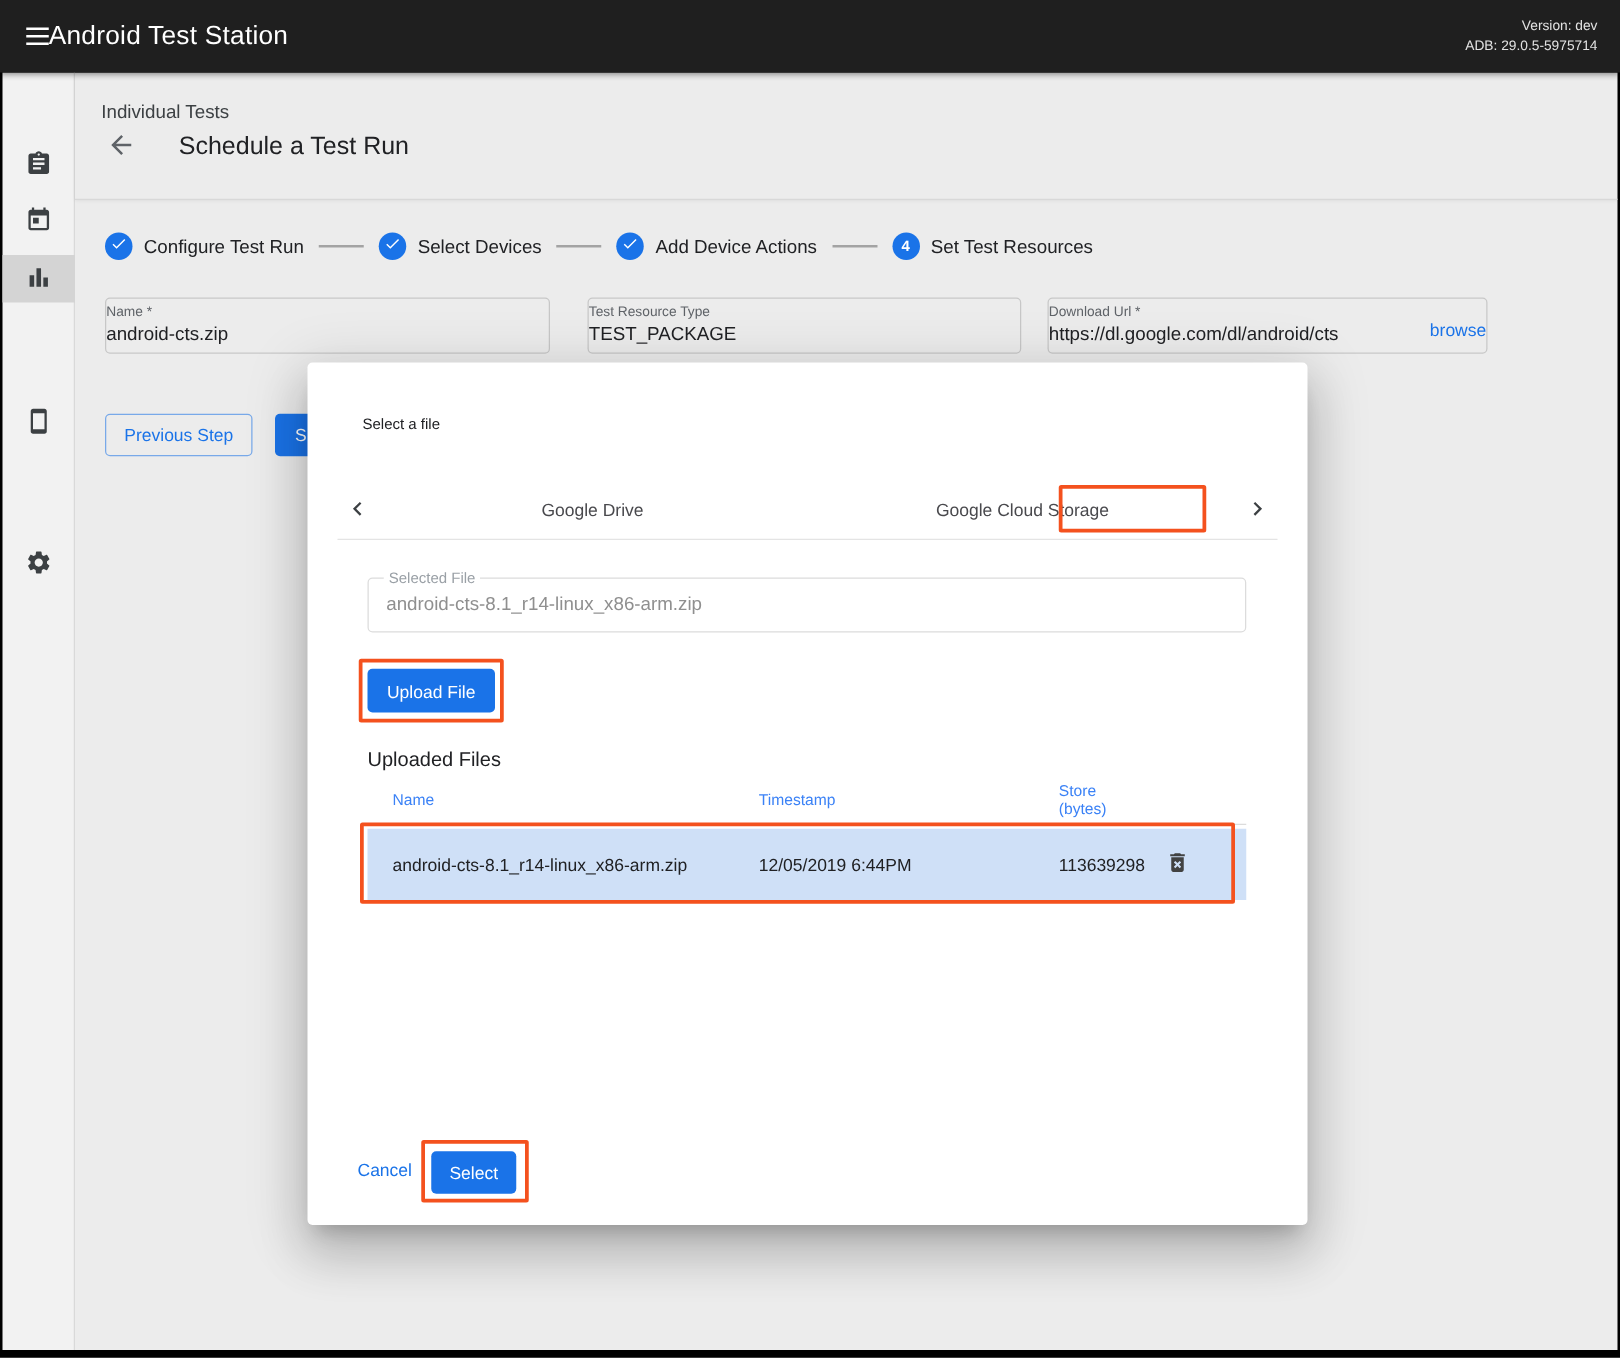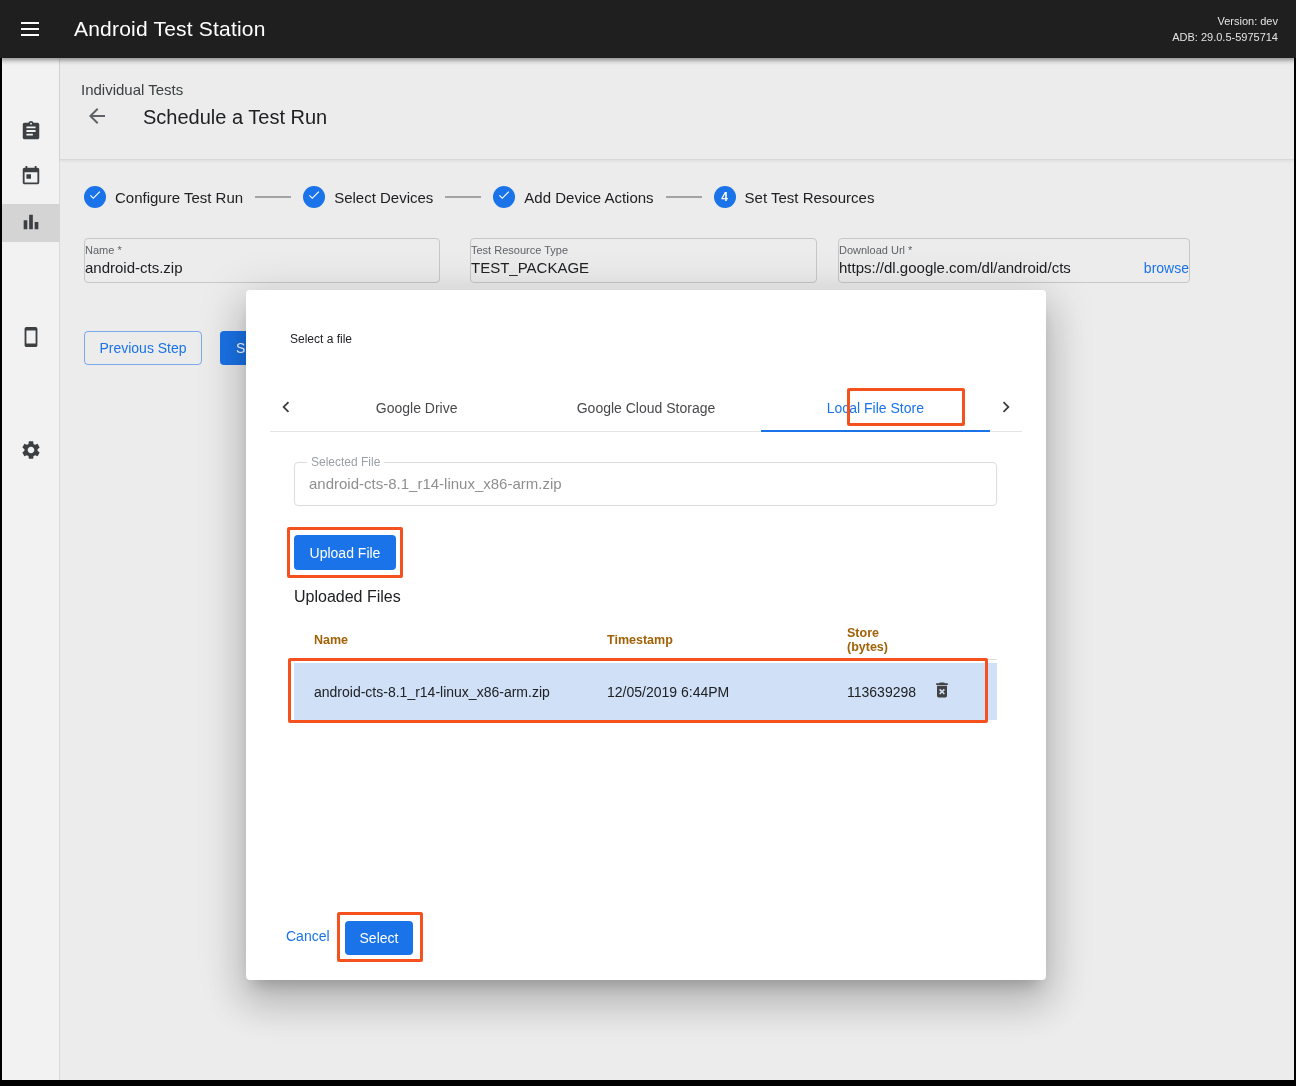--- a/index.html
+++ b/index.html
@@ -4,21 +4,21 @@
 <style>
   * { box-sizing: border-box; margin: 0; padding: 0; }
   html,body { width:1296px; height:1086px; background:#000; font-family:"Liberation Sans","DejaVu Sans",sans-serif; }
   .app { position:absolute; left:0; top:0; width:1296px; height:1086px; }
 
   
   .topbar { position:absolute; left:0; top:0; width:1296px; height:58px; background:var(--topbar-bg,#1f1f1f);
             display:flex; align-items:center; z-index:10; box-shadow:0 2px 5px rgba(0,0,0,.45); }
   .hamburger { width:18px; margin-left:21px; cursor:pointer; }
   .hamburger span { display:block; width:18px; height:2px; background:#fff; margin:4px 0; }
-  .app-title { color:#fff; font-size:21px; margin-left:35px; letter-spacing:.2px; }
+  .app-title { color:#fff; font-size:21px; letter-spacing:.2px; }
   .version { margin-left:auto; margin-right:18px; text-align:right; color:#e3e3e3; font-size:11px; line-height:16px; }
 
   
   .sidebar { position:absolute; left:2px; top:58px; width:58px; height:1022px; background:var(--sidebar-bg,#f2f2f2);
              border-right:1px solid #d9d9d9; }
   .side-btn { position:absolute; left:0; width:58px; height:38px; border:none; background:transparent;
               display:flex; align-items:center; justify-content:center; color:#3c4043; cursor:pointer; }
   .side-btn.active { background:#d4d4d4; }
   .side-btn svg { width:22px; height:22px; }
 
@@ -43,21 +43,21 @@
   .step-label { margin-left:9px; font-size:15px; font-weight:500; color:#202124; }
   .connector { width:36px; height:2px; background:#a3a3a3; margin:0 12px; }
 
   
   .field { position:absolute; top:78px; height:45px; border:1px solid #c7c7c7; border-radius:4px; padding:5px 0 0; cursor:text; overflow:hidden; }
   .field .flabel { display:block; font-size:11px; color:#5f6368; }
   .field .fvalue { display:block; font-size:15px; color:#202124; margin-top:3px; white-space:nowrap; }
   .field-name { left:24px;  width:356px; }
   .field-type { left:410px; width:347px; }
   .field-url  { left:778px; width:352px; }
-  .url-row { display:flex; align-items:flex-end; }
+  .url-row { display:flex; align-items:flex-start; }
   .url-row .fvalue { flex:1; overflow:hidden; }
   .browse-link { color:var(--accent,#1a73e8); font-size:14px; margin-left:8px; flex-shrink:0; cursor:pointer; }
 
   
   .btn-outline { position:absolute; left:24px; top:171px; width:118px; height:34px; border:1px solid rgba(26,115,232,.55);
                  border-radius:4px; background:transparent; color:var(--accent,#1a73e8); font-size:14px; font-weight:500; cursor:pointer; }
   .btn-partial { position:absolute; left:160px; top:171px; width:140px; height:34px; border:none; border-radius:4px;
                  background:var(--accent,#1a73e8); color:#fff; font-size:14px; font-weight:500; text-align:left; padding-left:16px; cursor:pointer; }
 
   
@@ -74,32 +74,32 @@
   .tab.active { color:var(--accent,#1a73e8); font-weight:500; }
   .tab.active::after { content:""; position:absolute; left:0; right:0; bottom:-1px; height:2px; background:var(--accent,#1a73e8); }
 
   .sf-field { position:absolute; left:48px; top:172px; width:703px; height:44px; border:1px solid #dcdcdc; border-radius:4px; }
   .sf-label { position:absolute; left:12px; top:-8px; background:#fff; padding:0 4px; font-size:12px; color:#9aa0a6; }
   .sf-value { position:absolute; left:14px; top:12px; font-size:15px; color:#8f8f8f; white-space:nowrap; }
 
   .btn-upload { position:absolute; left:48px; top:245px; width:102px; height:35px; border:none; border-radius:4px;
                 background:var(--accent,#1a73e8); color:#fff; font-size:14px; cursor:pointer; }
 
-  .files-title { position:absolute; left:48px; top:298px; font-size:16px; font-weight:400; color:#202124; }
+  .files-title { position:absolute; left:48px; top:310px; font-size:16px; font-weight:400; color:#202124; }
 
   .ftable { position:absolute; left:48px; top:330px; width:703px; }
   .thead { display:flex; height:40px; align-items:center; border-bottom:1px solid #dcdcdc; background:#fff; }
   .trow { display:flex; height:57px; align-items:center; }
   .trow.selected { background:var(--selected-row-bg,#cfe0f7); margin-top:3px; }
   .trow.alt { background:var(--alt-row-bg,#f1f1f1); margin-top:2px; }
   .c-name { width:313px; padding-left:20px; }
   .c-ts   { width:240px; }
   .c-size { width:85px;  overflow:hidden; white-space:nowrap; }
   .c-act  { width:65px;  display:flex; justify-content:flex-start; }
-  .thead > div { font-size:12.5px; color:#a16207; line-height:14px;font-weight:bold; }
+  .thead > div { font-size:12.5px; color:#3b82f6; line-height:14px; }
   .trow > div { font-size:14px; color:#202124; white-space:nowrap; overflow:hidden; }
   .del-btn { border:none; background:transparent; color:#424242; cursor:pointer; padding:0; }
   .del-btn svg { width:20px; height:20px; }
 
   .cancel-link { position:absolute; left:40px; top:638px; border:none; background:transparent;
                  color:var(--accent,#1a73e8); font-size:14px; font-weight:500; cursor:pointer; }
   .btn-select { position:absolute; left:99px; top:631px; width:68px; height:34px; border:none; border-radius:4px;
                 background:var(--accent,#1a73e8); color:#fff; font-size:14px; cursor:pointer; }
 
   .ann { position:absolute; border:3px solid var(--annotation,#f4511e); border-radius:2px; pointer-events:none; }
@@ -229,21 +229,20 @@
 
     <div class="tabbar">
       <button class="chev">
         <span><svg viewBox="0 0 24 24" fill="currentColor" width="22" height="22">
               <path d="M15.41 7.41L14 6l-6 6 6 6 1.41-1.41L10.83 12z"></path>
             </svg></span>
       </button>
       <div class="tabs">
         <button class="tab">Google Drive</button>
         <button class="tab">Google Cloud Storage</button>
-        <button class="tab active">Local File Store</button>
       </div>
       <button class="chev">
         <span><svg viewBox="0 0 24 24" fill="currentColor" width="22" height="22">
               <path d="M10 6L8.59 7.41 13.17 12l-4.58 4.59L10 18l6-6z"></path>
             </svg></span>
       </button>
     </div>
 
     <div class="sf-field">
       <span class="sf-label">Selected File</span>

